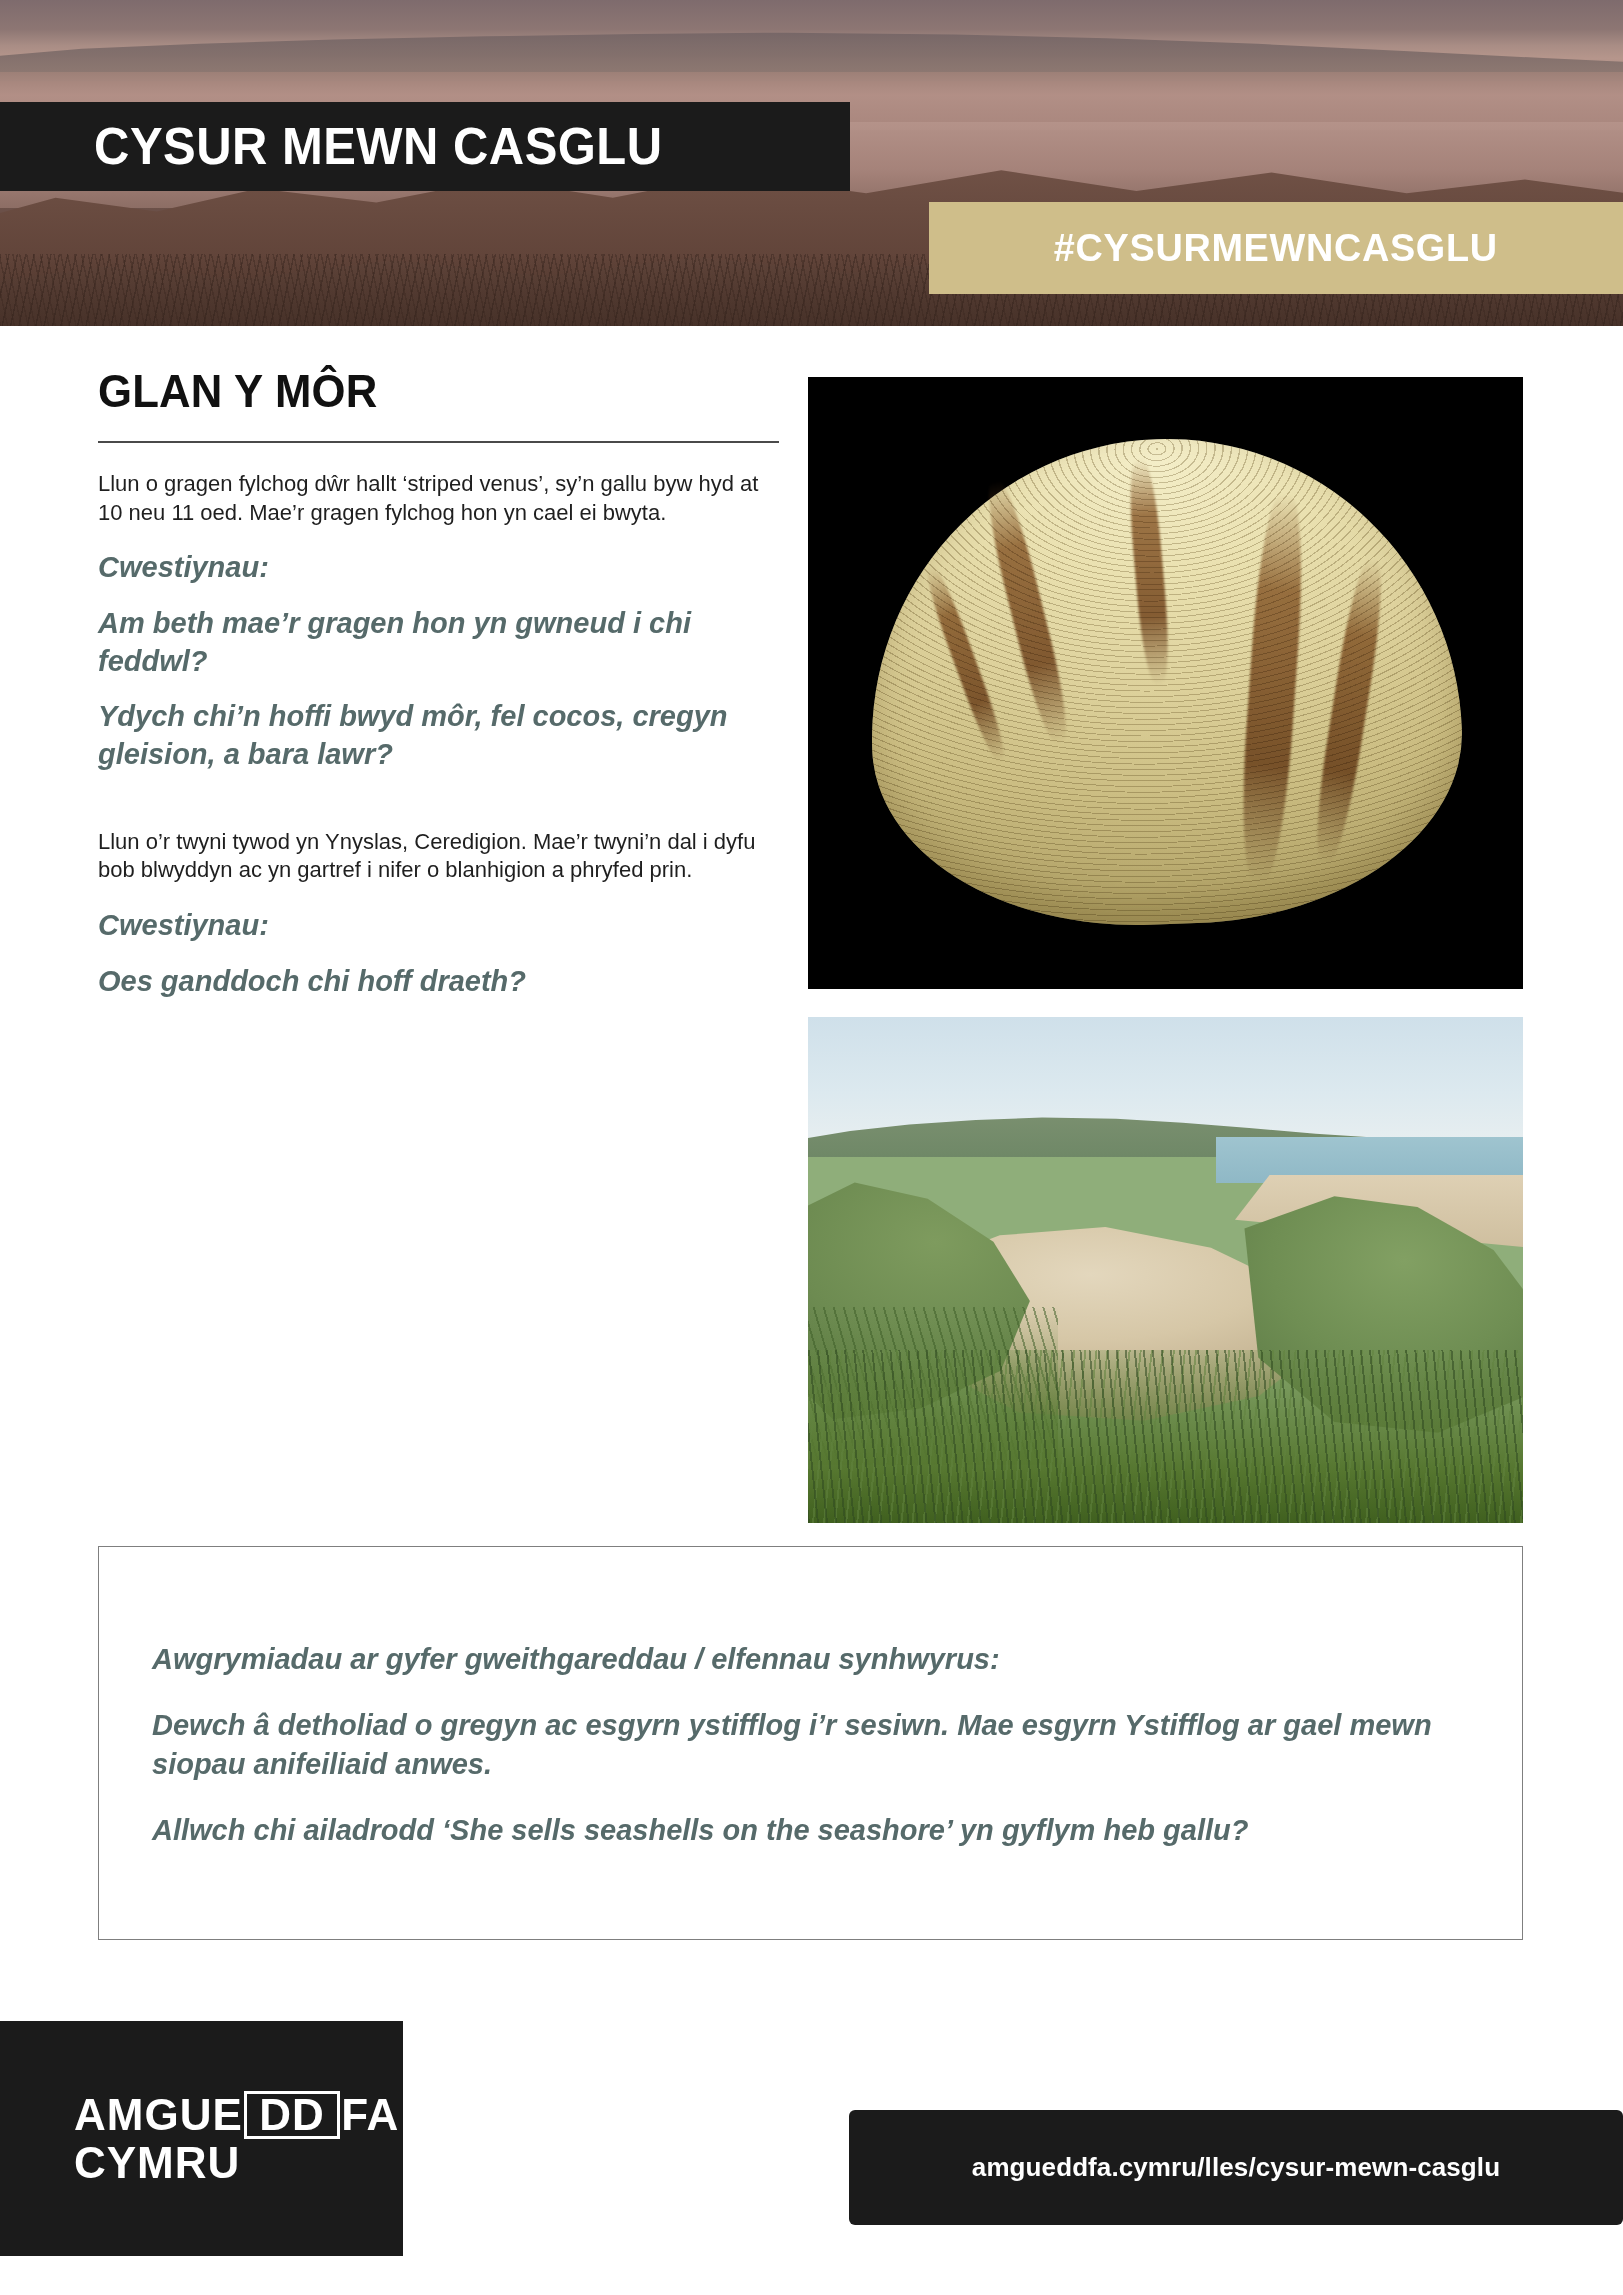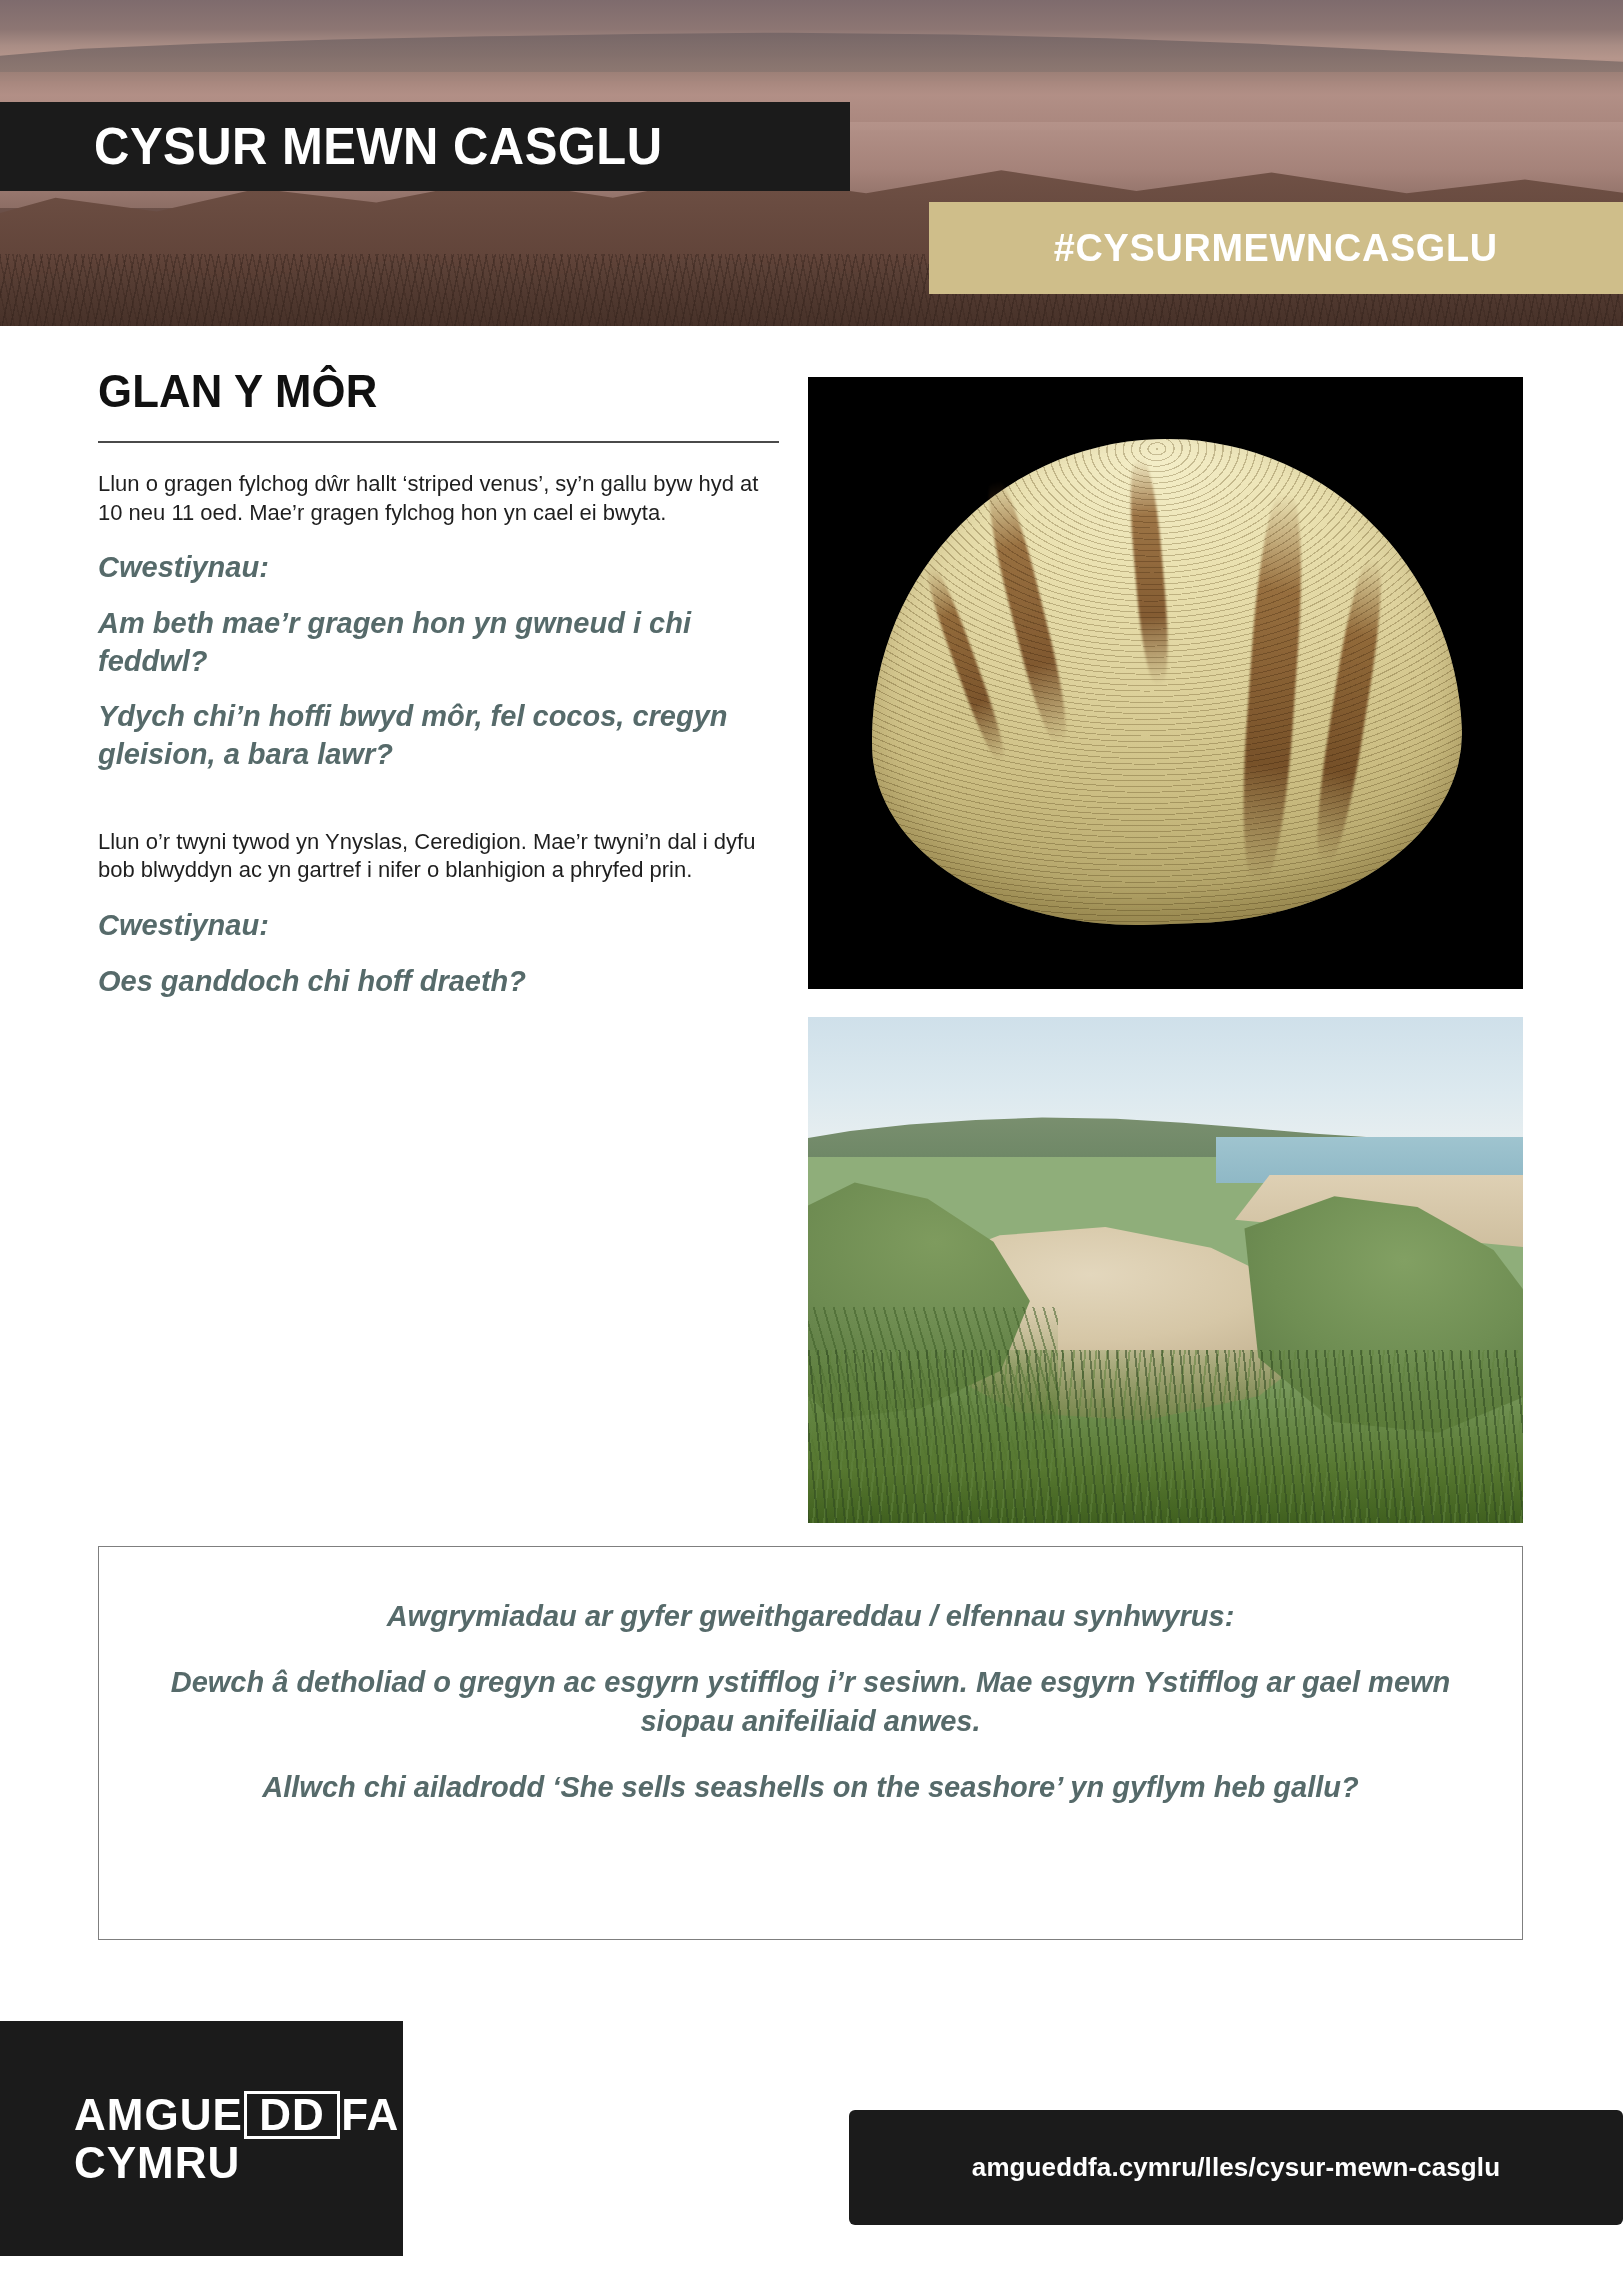--- a/index.html
+++ b/index.html
@@ -272,22 +272,21 @@
       linear-gradient(to bottom, rgba(120,155,80,0) 0%, rgba(90,125,55,.75) 100%);
   }
 
   
   .suggest-box {
     position: absolute;
     left: 98px; top: 1546px;
     width: 1425px; height: 394px;
     border: 1.9px solid #7f7f7f;
     background: #ffffff;
-    padding: 50px 53px 0 53px;
-    text-align: center;
+    padding: 93px 53px 0 53px;
   }
   .suggest-line {
     font-size: 29px;
     line-height: 1.34;
     color: #566a6a;
     font-style: italic;
     font-weight: 700;
     margin-bottom: 27px;
   }
 

